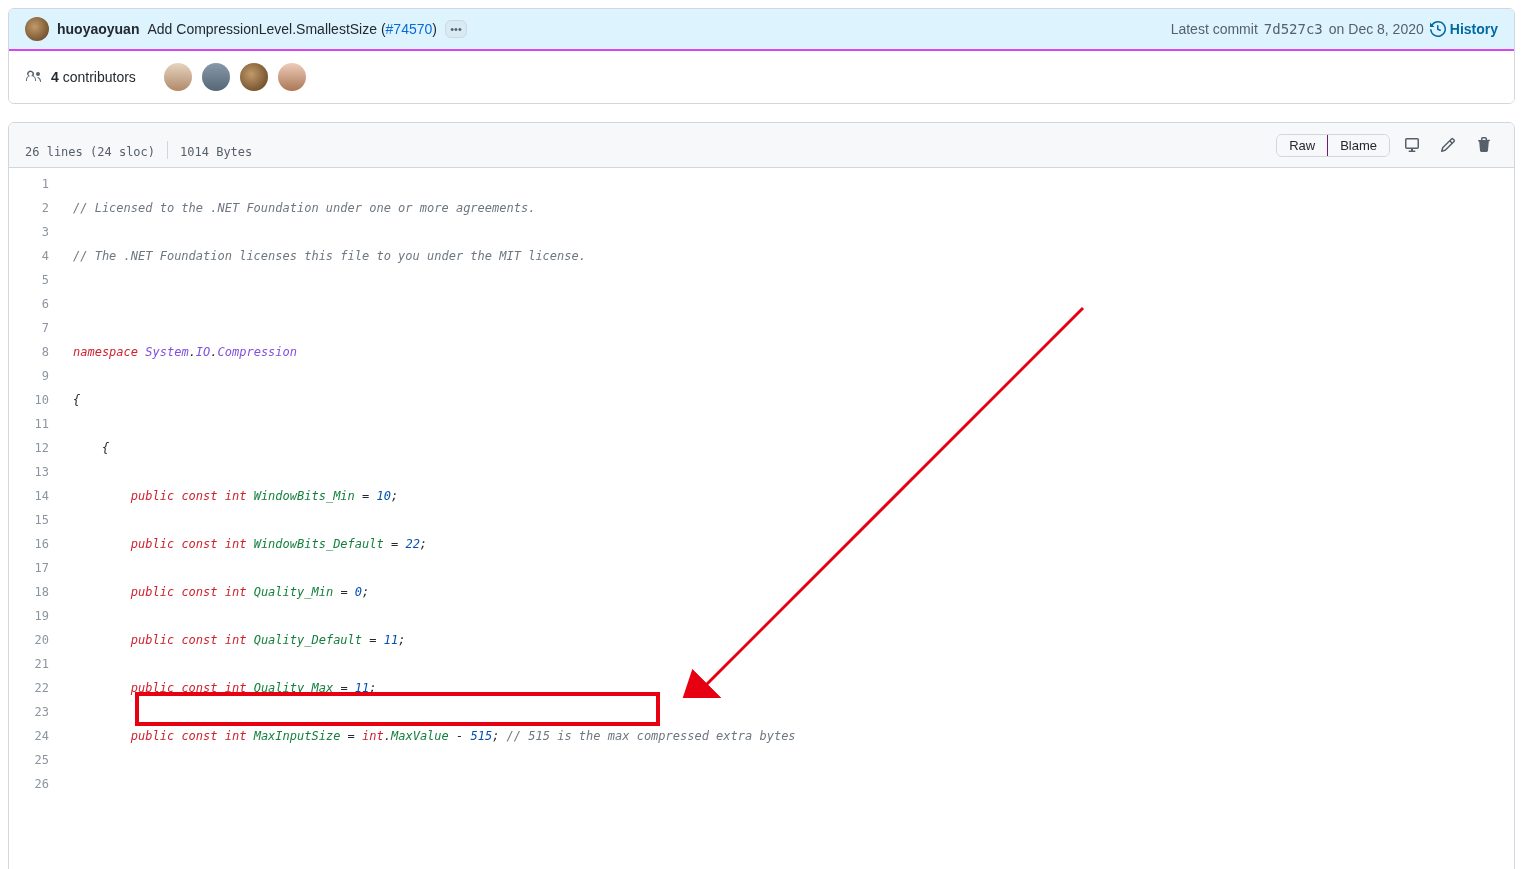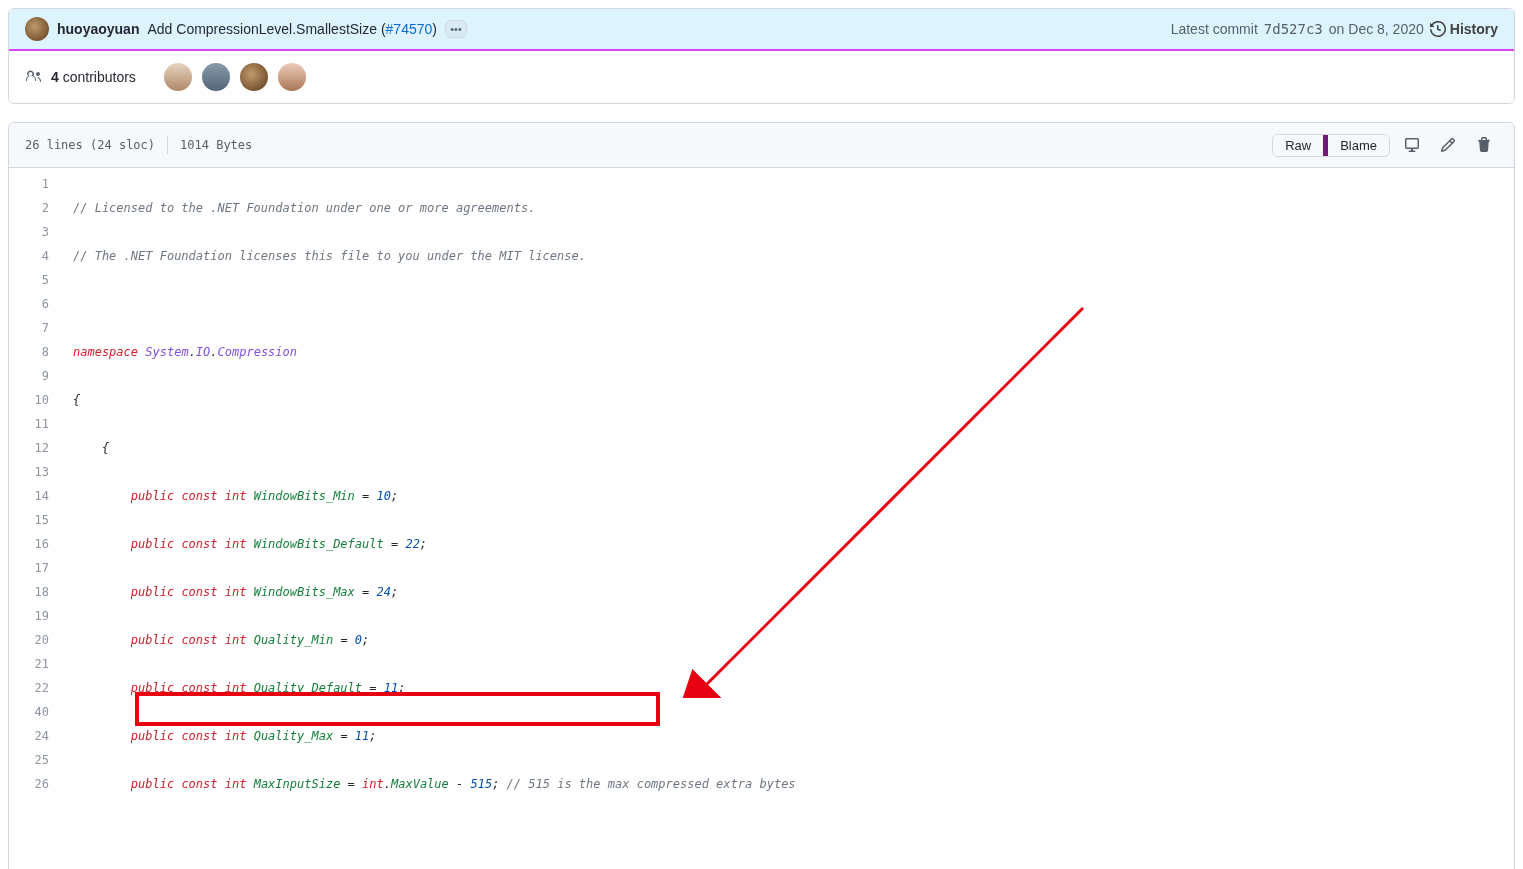--- a/index.html
+++ b/index.html
@@ -43,50 +43,50 @@
   border-radius: 6px;
   padding: 0 4px;
   width: 22px; height: 18px;
   display: inline-flex; align-items: center; justify-content: center;
   color: #57606a;
   font-size: 11px;
   cursor: pointer;
 }
 .commit-right { margin-left: auto; display: flex; align-items: center; gap: 6px; color: #57606a; }
 .mono { font-family: ui-monospace, SFMono-Regular, Menlo, Consolas, monospace; }
-.history-link { display: inline-flex; align-items: center; gap: 4px; color: #404040; font-weight: 600; text-decoration: none; }
+.history-link { display: inline-flex; align-items: center; gap: 4px; color: #0369a1; font-weight: 600; text-decoration: none; }
 .contrib-bar {
   padding: 12px 16px;
   display: flex; align-items: center; gap: 10px;
   background: #fff;
 }
 .contrib-bar .ico { fill: #57606a; }
 .contrib-count { font-weight: 600; }
 .space { height: 18px; }
 .file-box { border: 1px solid #d0d7de; border-radius: 6px; overflow: hidden; }
 .file-header {
   background: #f6f8fa;
   border-bottom: 1px solid #d0d7de;
   padding: 8px 16px;
-  display: flex; align-items: center; gap: 12px;
+  display: flex; align-items: flex-end; gap: 12px;
   font-size: 12px;
   color: #57606a;
 }
 .file-header .divider { width: 1px; height: 18px; background: #d0d7de; }
 .file-header .right { margin-left: auto; display: flex; align-items: center; gap: 8px; }
 .btn-group { display: inline-flex; border: 1px solid #d0d7de; border-radius: 6px; overflow: hidden; background: #f6f8fa; }
 .btn {
   padding: 3px 12px;
   font-size: 13px;
   color: #24292f;
   background: #f6f8fa;
   border: none;
   cursor: pointer;
 }
-.btn-group .btn + .btn { border-left: 5px solid #701a75; }
+.btn-group .btn + .btn { border-left: 1px solid #701a75; }
 .icon-btn {
   width: 28px; height: 28px;
   display: inline-flex; align-items: center; justify-content: center;
   color: #57606a;
   cursor: pointer;
   border-radius: 6px;
 }
 .code-area { display: flex; font-family: ui-monospace, SFMono-Regular, Menlo, Consolas, monospace; font-size: 12px; line-height: 24px; position: relative; }
 .gutter { width: 54px; text-align: right; color: #8c959f; user-select: none; padding: 4px 0; }
 .gutter div { padding-right: 14px; }
@@ -190,35 +190,34 @@
         <div>13</div>
         <div>14</div>
         <div>15</div>
         <div>16</div>
         <div>17</div>
         <div>18</div>
         <div>19</div>
         <div>20</div>
         <div>21</div>
         <div>22</div>
-        <div>40</div>
+        <div>23</div>
         <div>24</div>
         <div>25</div>
         <div>26</div>
       </div>
     <div class="code">
 <div><span class="pl-c">// Licensed to the .NET Foundation under one or more agreements.</span></div>
 <div><span class="pl-c">// The .NET Foundation licenses this file to you under the MIT license.</span></div>
 <div> </div>
 <div><span class="pl-k">namespace</span> <span class="pl-en">System</span>.<span class="pl-en">IO</span>.<span class="pl-en">Compression</span></div>
 <div>{</div>
 <div>    {</div>
 <div>        <span class="pl-k">public</span> <span class="pl-k">const</span> <span class="pl-k">int</span> <span class="pl-s1">WindowBits_Min</span> = <span class="pl-c1">10</span>;</div>
 <div>        <span class="pl-k">public</span> <span class="pl-k">const</span> <span class="pl-k">int</span> <span class="pl-s1">WindowBits_Default</span> = <span class="pl-c1">22</span>;</div>
-<div>        <span class="pl-k">public</span> <span class="pl-k">const</span> <span class="pl-k">int</span> <span class="pl-s1">WindowBits_Max</span> = <span class="pl-c1">24</span>;</div>
 <div>        <span class="pl-k">public</span> <span class="pl-k">const</span> <span class="pl-k">int</span> <span class="pl-s1">Quality_Min</span> = <span class="pl-c1">0</span>;</div>
 <div>        <span class="pl-k">public</span> <span class="pl-k">const</span> <span class="pl-k">int</span> <span class="pl-s1">Quality_Default</span> = <span class="pl-c1">11</span>;</div>
 <div>        <span class="pl-k">public</span> <span class="pl-k">const</span> <span class="pl-k">int</span> <span class="pl-s1">Quality_Max</span> = <span class="pl-c1">11</span>;</div>
 <div>        <span class="pl-k">public</span> <span class="pl-k">const</span> <span class="pl-k">int</span> <span class="pl-s1">MaxInputSize</span> = <span class="pl-k">int</span>.<span class="pl-s1">MaxValue</span> - <span class="pl-c1">515</span>; <span class="pl-c">// 515 is the max compressed extra bytes</span></div>
 <div> </div>
 
 
 
 
 

